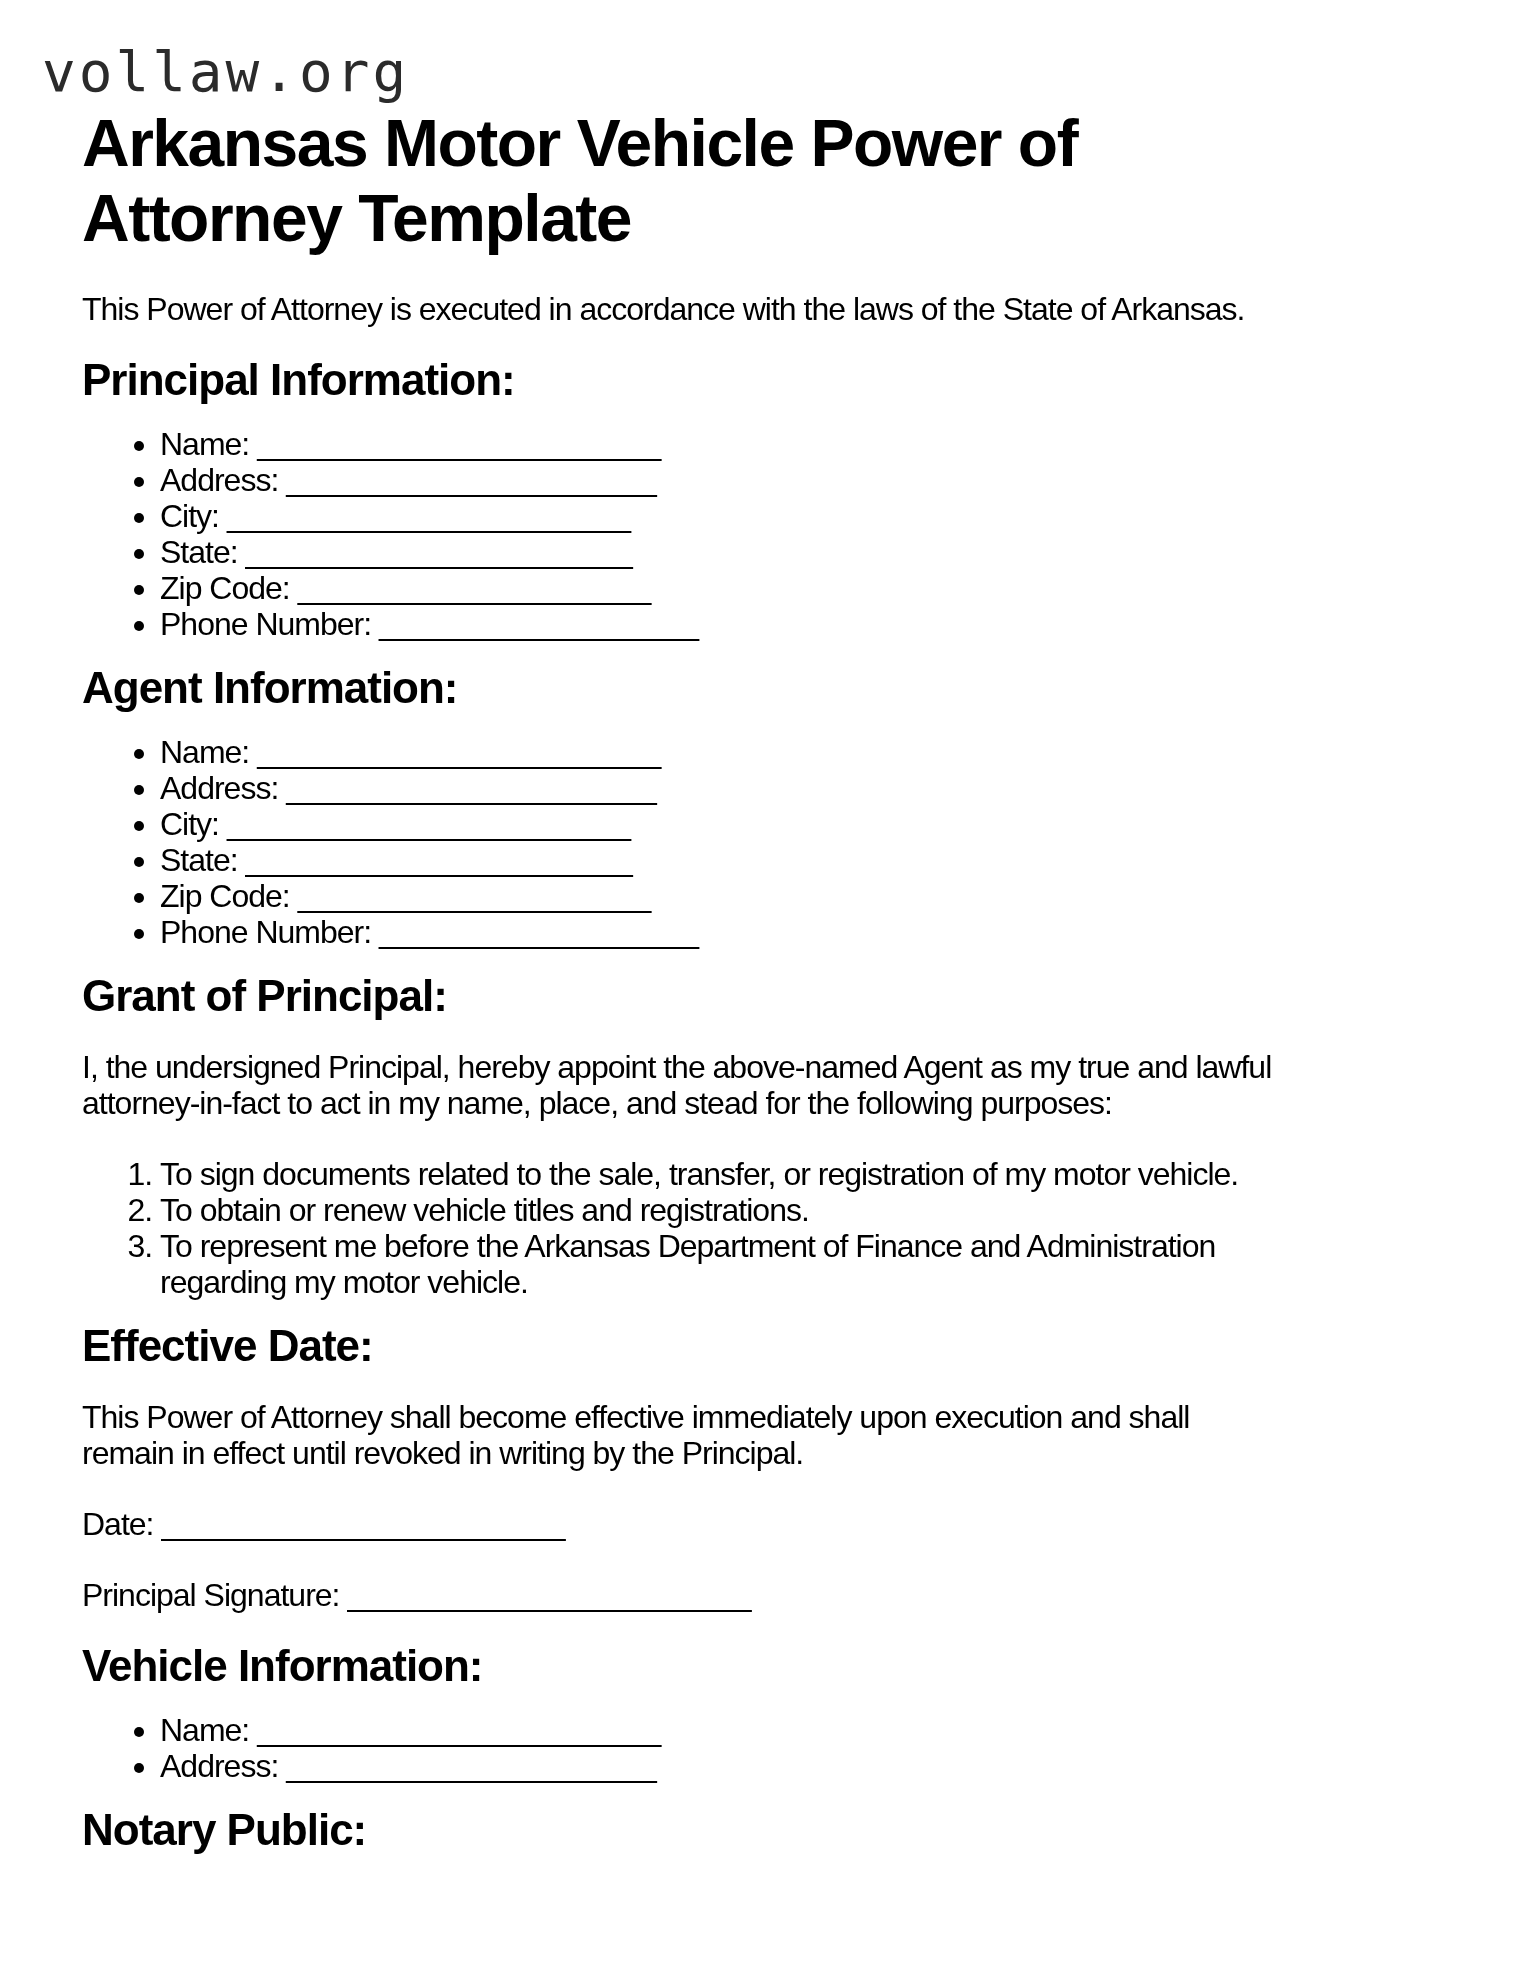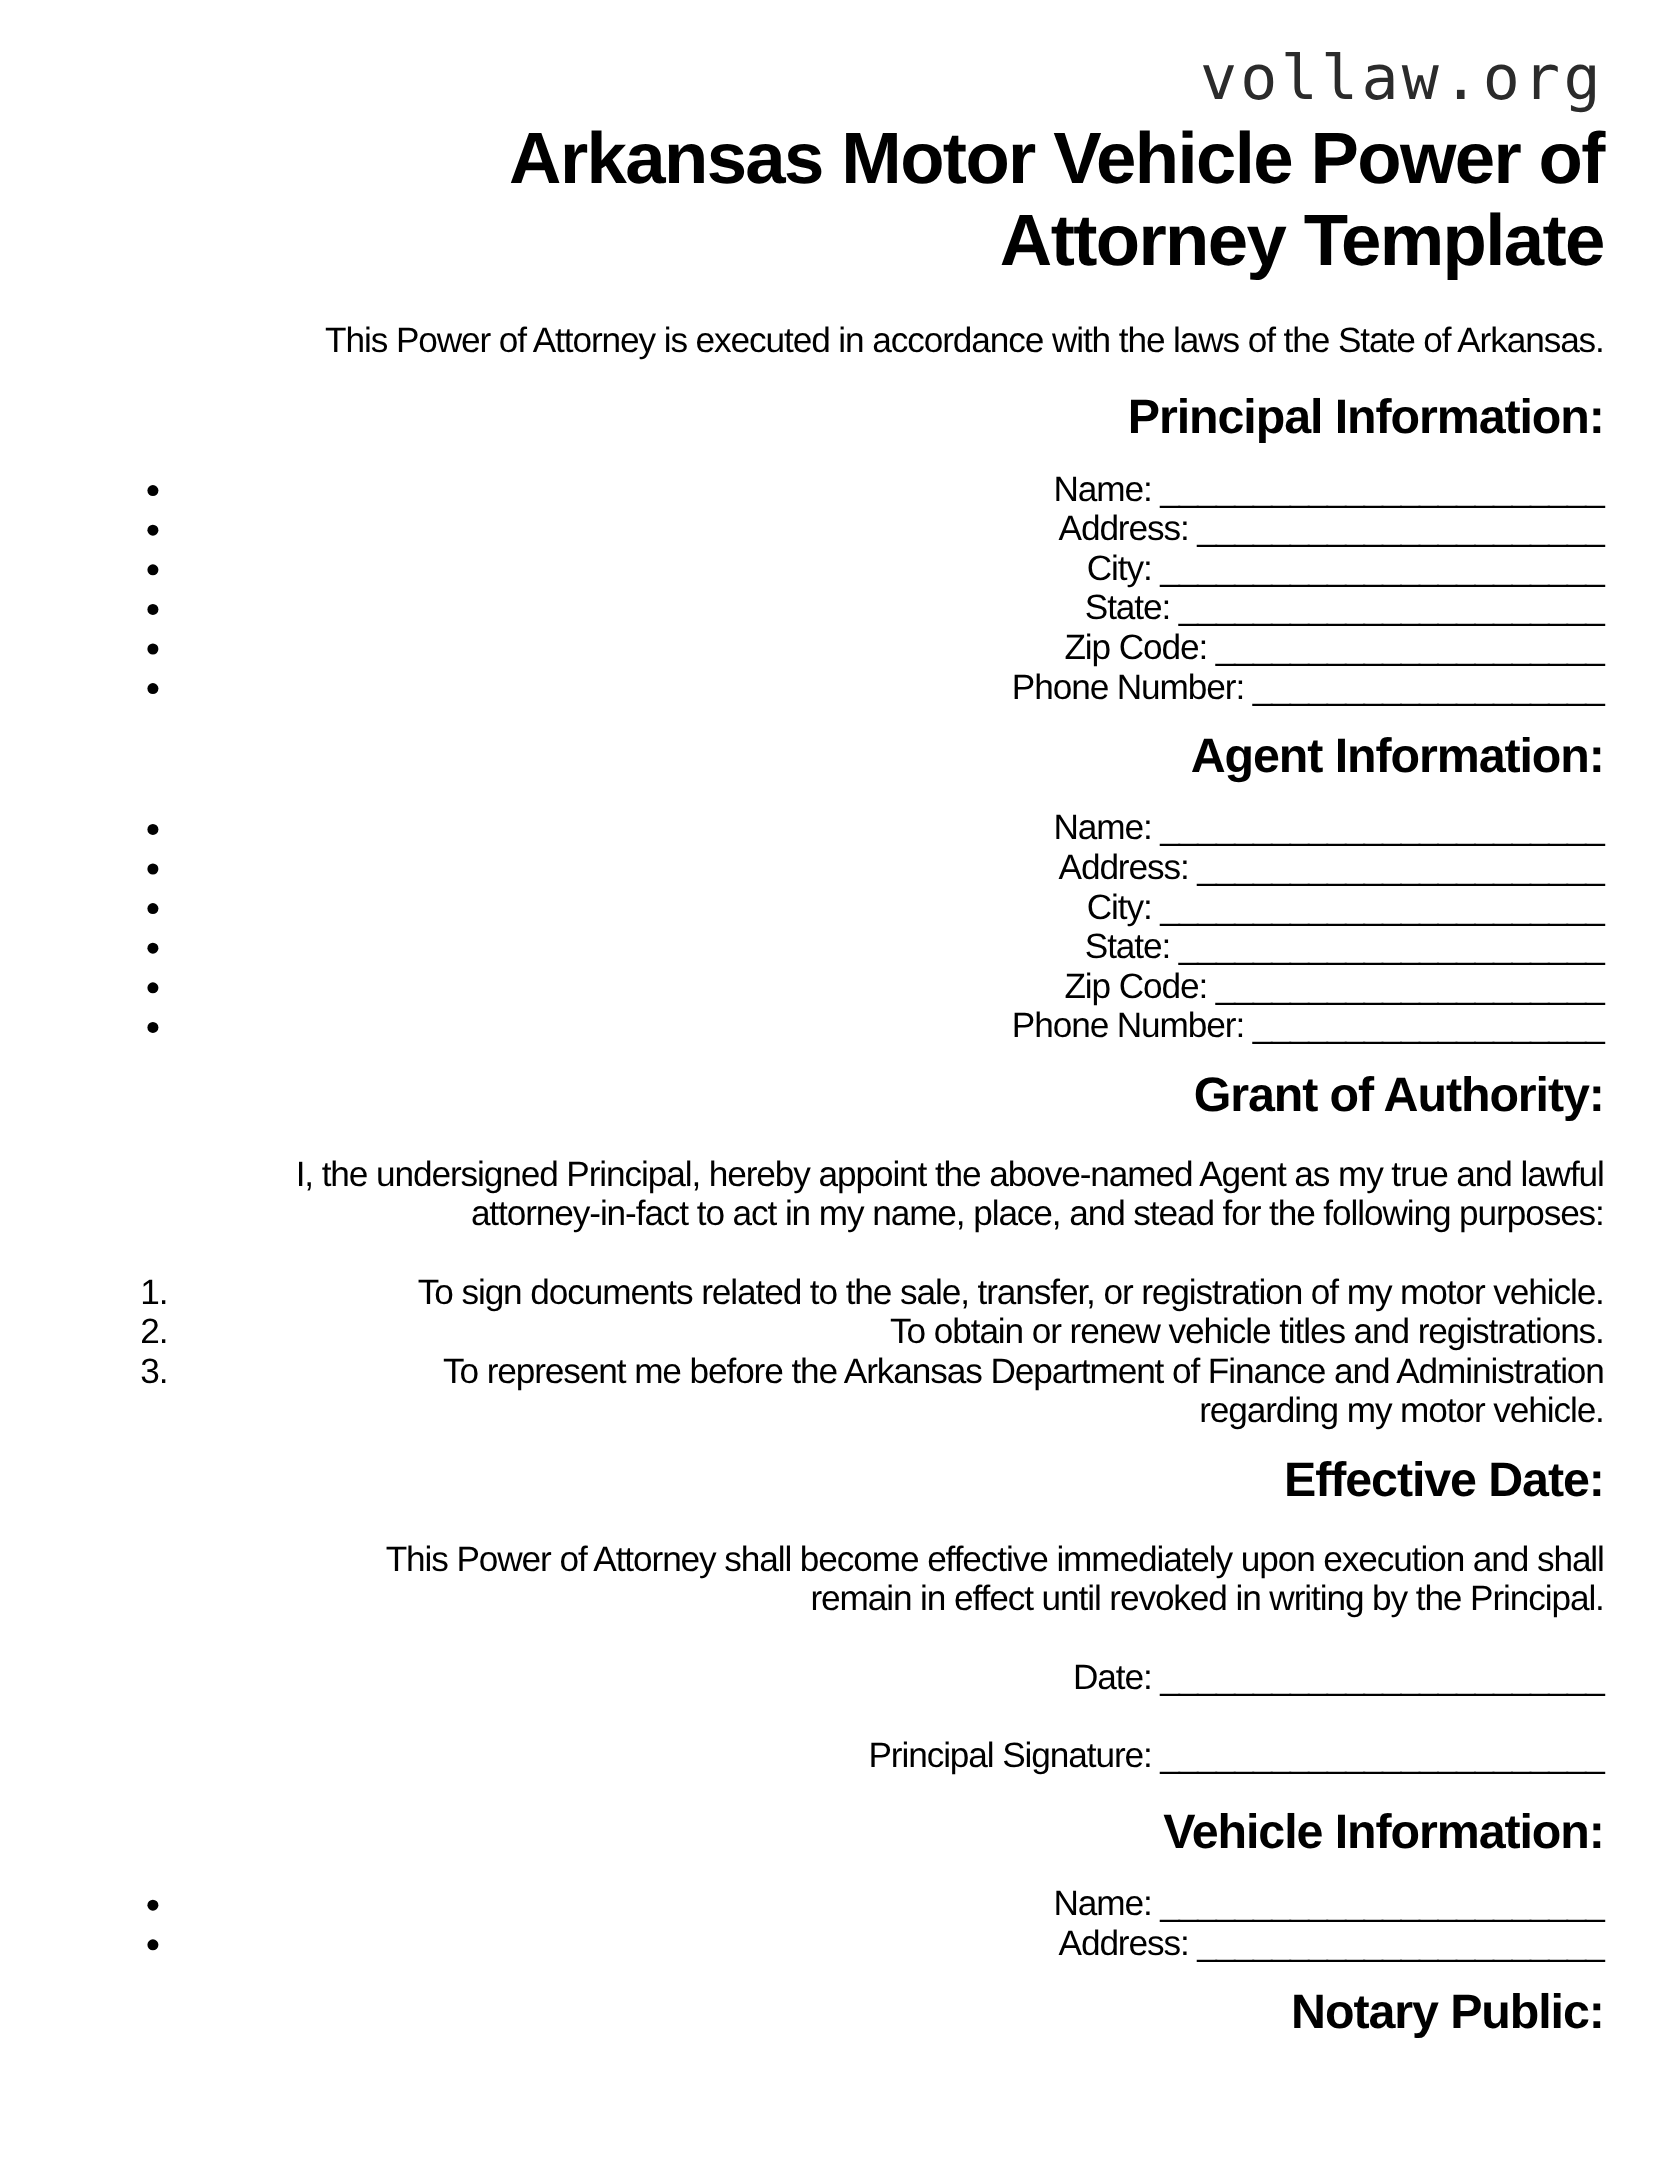--- a/index.html
+++ b/index.html
@@ -9,21 +9,20 @@
     width: 1518px;
     height: 1964px;
     background: #ffffff;
     color: #000000;
     padding: 40px 60px 0 82px;
     overflow: hidden;
     font-family: "Liberation Sans", sans-serif;
     font-size: 32px;
     line-height: 36px;
     letter-spacing: -1px;
-    text-align: right;
   }
   .logo {
     font-family: "DejaVu Sans Mono", monospace;
     font-size: 56px;
     line-height: 64px;
     letter-spacing: 3px;
     color: #2b2b2b;
     margin: 0 0 0 -40px;
     white-space: pre-line;
   }
@@ -73,21 +72,21 @@
   <h2 class="section-heading">Agent Information:</h2>
   <ul class="field-list">
     <li>Name: ________________________</li>
     <li>Address: ______________________</li>
     <li>City: ________________________</li>
     <li>State: _______________________</li>
     <li>Zip Code: _____________________</li>
     <li>Phone Number: ___________________</li>
   </ul>
 
-  <h2 class="section-heading">Grant of Authority:</h2>
+  <h2 class="section-heading">Grant of Principal:</h2>
   <p>I, the undersigned Principal, hereby appoint the above-named Agent as my true and lawful
 attorney-in-fact to act in my name, place, and stead for the following purposes:</p>
   <ol class="purpose-list">
     <li>To sign documents related to the sale, transfer, or registration of my motor vehicle.</li>
     <li>To obtain or renew vehicle titles and registrations.</li>
     <li>To represent me before the Arkansas Department of Finance and Administration
 regarding my motor vehicle.</li>
   </ol>
 
   <h2 class="section-heading">Effective Date:</h2>

